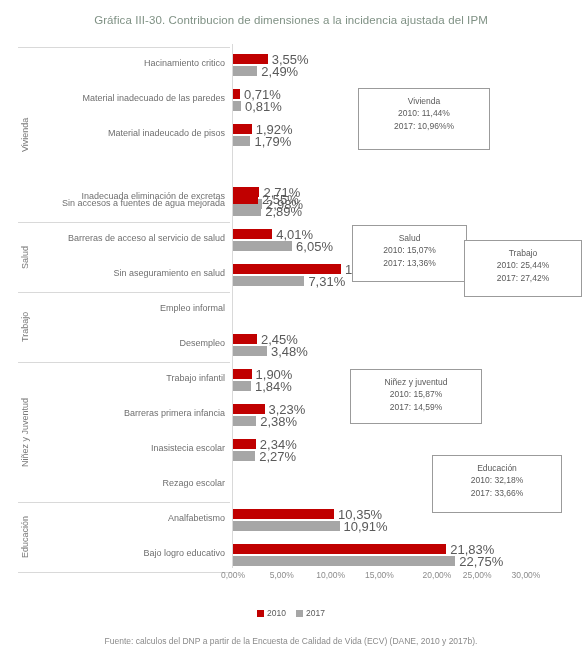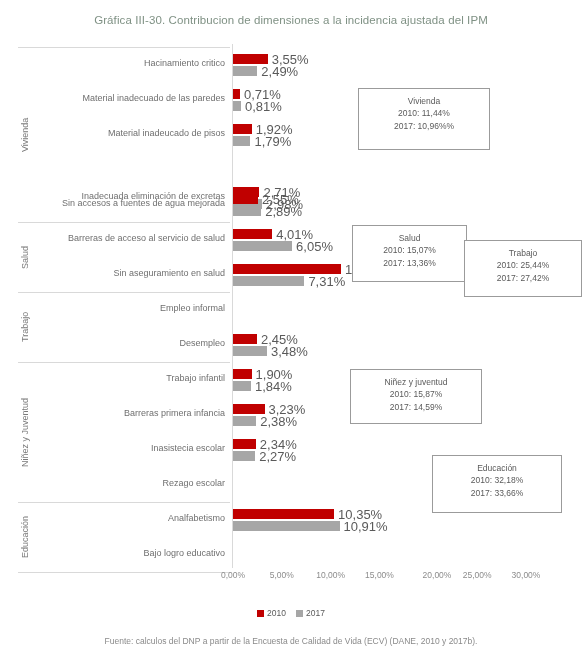--- a/index.html
+++ b/index.html
@@ -299,20 +299,26 @@
         <div class="cat-label">Analfabetismo</div>
         <div class="bars">
           <div class="bar bar-2010" style="width: 101.085px; background: rgb(192, 0, 0);"></div>
           <div class="val val-2010" style="left: 105.085px;">10,35%</div>
           <div class="bar bar-2017" style="width: 106.554px; background: rgb(166, 166, 166);"></div>
           <div class="val val-2017" style="left: 110.554px;">10,91%</div>
         </div>
       </div>
       <div class="row" style="top: 493px;">
         <div class="cat-label">Bajo logro educativo</div>
+        <div class="bars">
+          <div class="bar bar-2010" style="width: 213.206px; background: rgb(192, 0, 0);"></div>
+          <div class="val val-2010" style="left: 217.206px;">21,83%</div>
+          <div class="bar bar-2017" style="width: 222.192px; background: rgb(166, 166, 166);"></div>
+          <div class="val val-2017" style="left: 226.192px;">22,75%</div>
+        </div>
       </div>
     </div>
   <div id="callouts">
       <div class="callout" style="left: 340px; top: 44px; width: 132px; height: 62px;">
         <span class="c-title">Vivienda</span>
         <span class="c-line">2010: 11,44%</span>
         <span class="c-line">2017: 10,96%%</span>
       </div>
       <div class="callout" style="left: 334px; top: 181px; width: 115px; height: 57px;">
         <span class="c-title">Salud</span>

